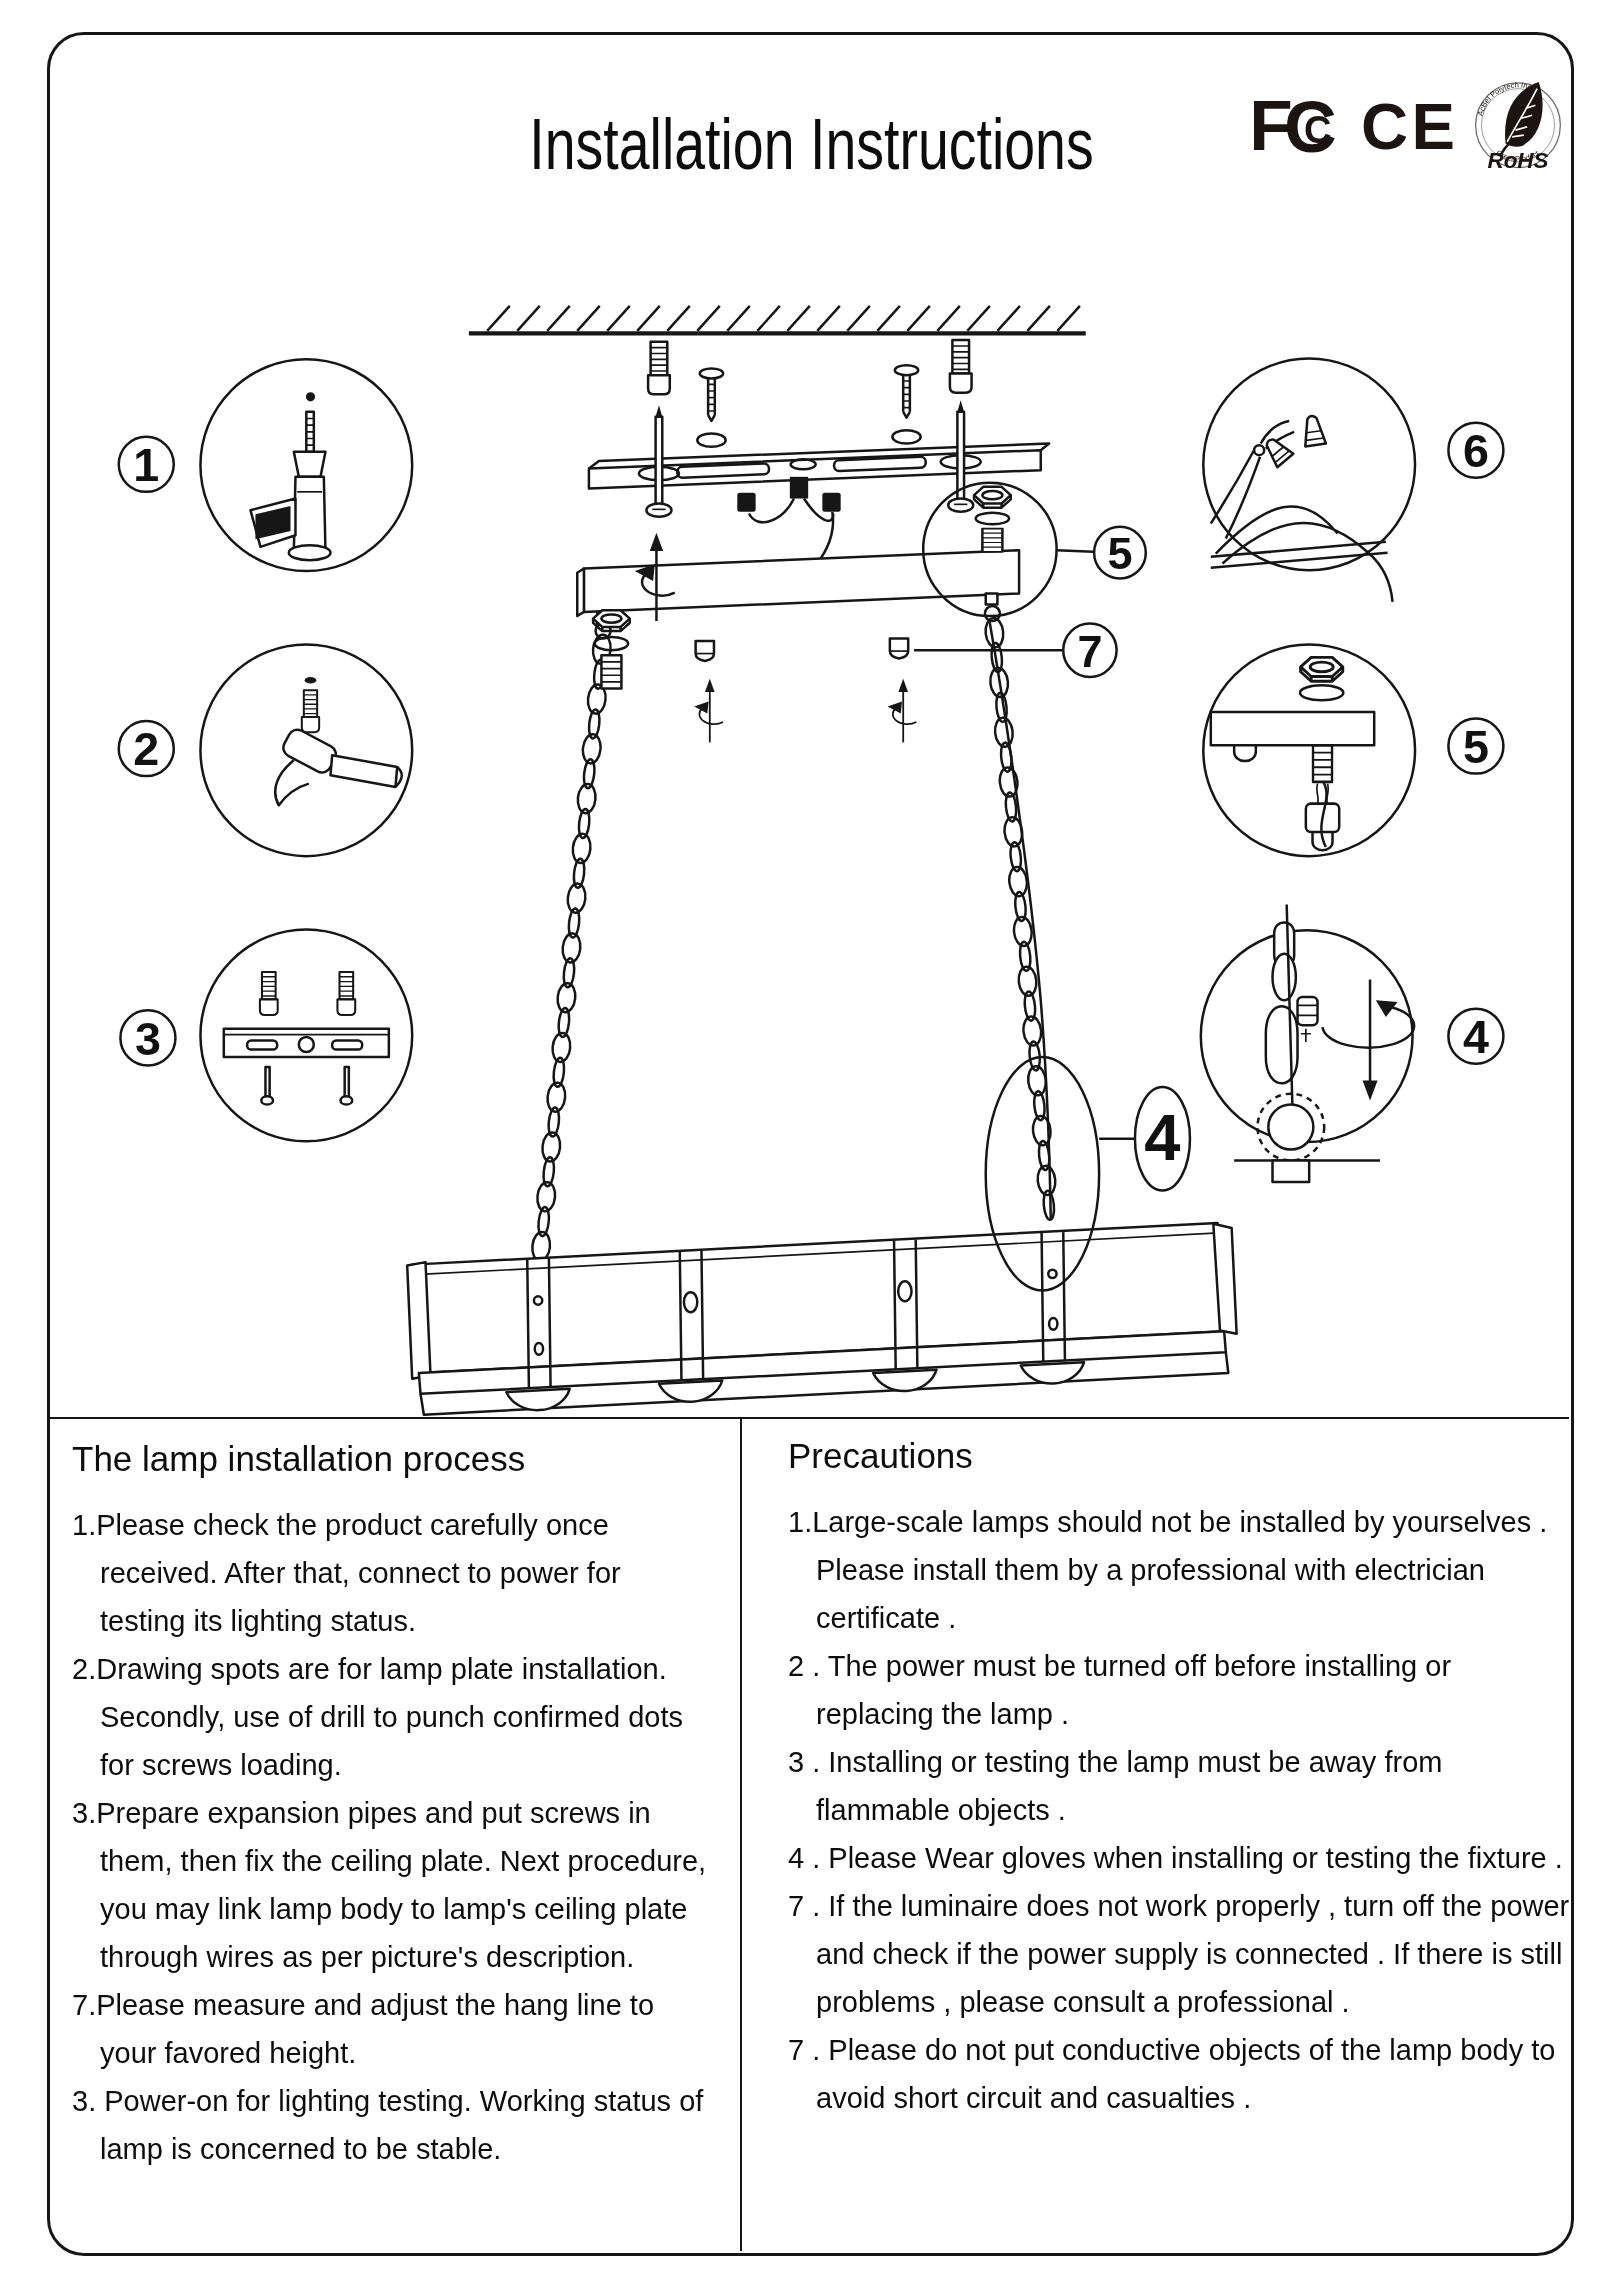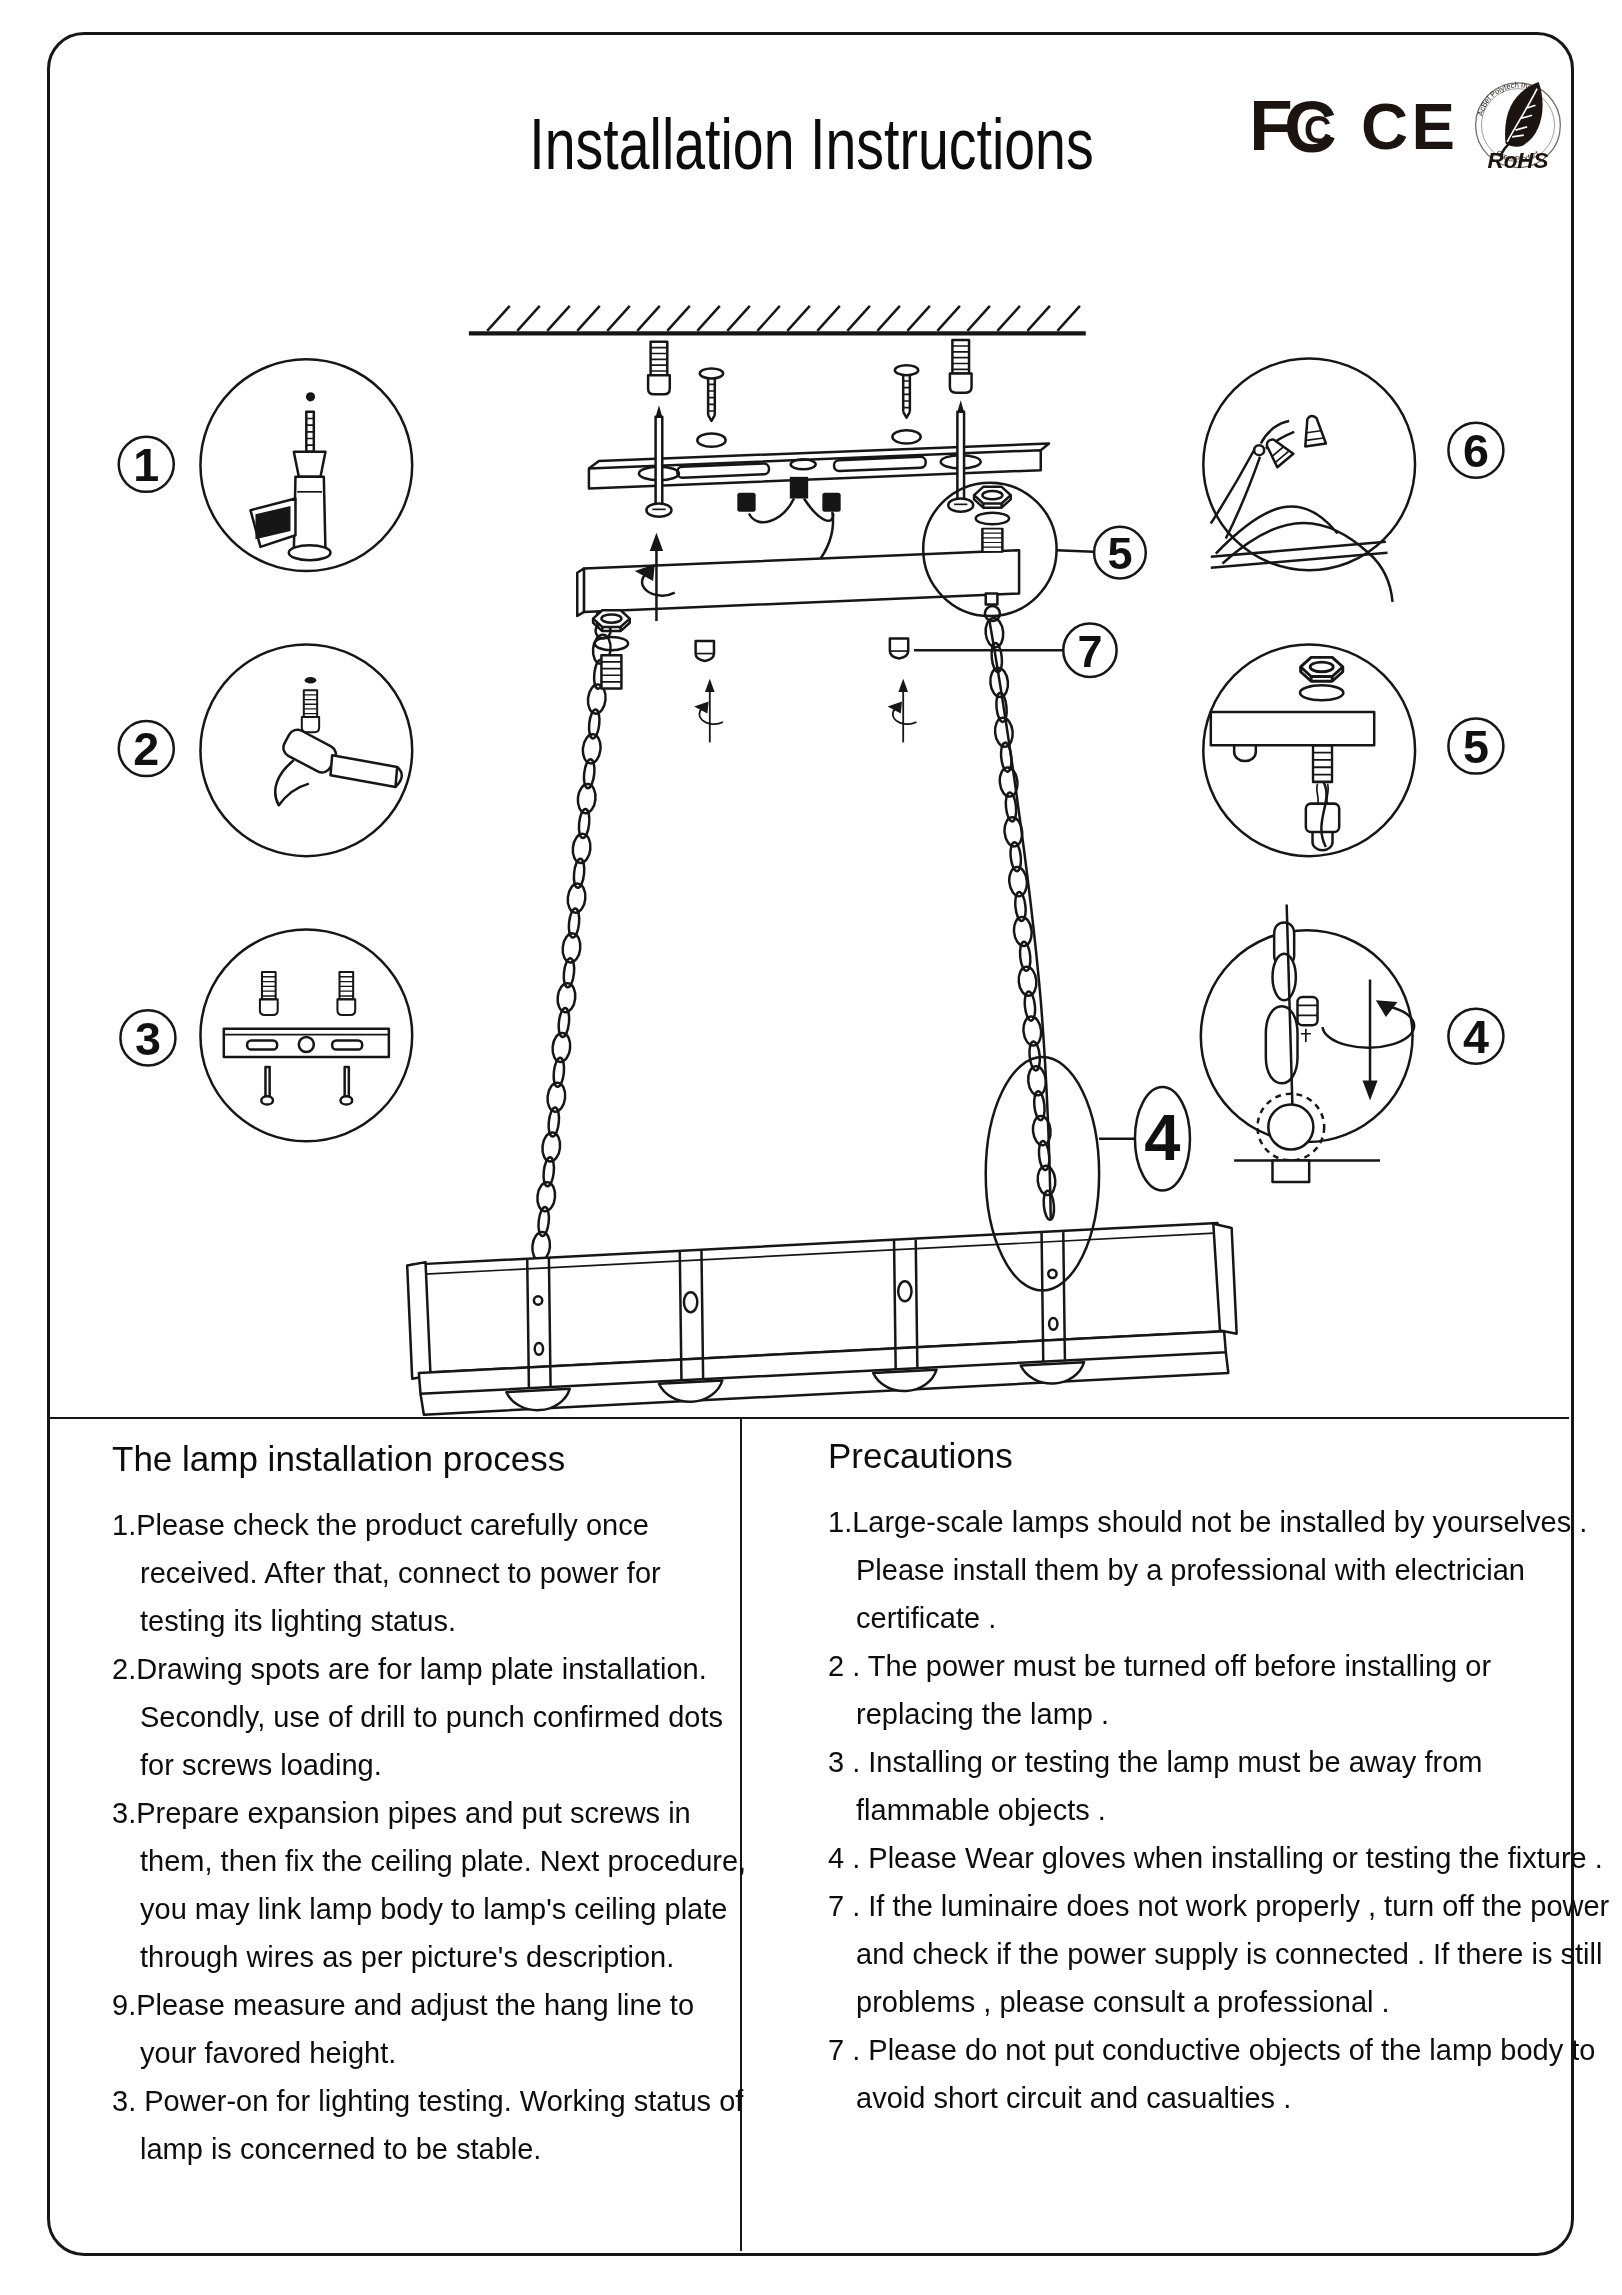--- a/index.html
+++ b/index.html
@@ -8,21 +8,21 @@
   .frame{position:absolute;left:47px;top:32px;width:1521px;height:2218px;
          border:3.3px solid #161616;border-radius:37px;background:#fff;}
   .title{position:absolute;top:102px;left:0;width:1623px;text-align:center;
          font-size:73px;font-weight:400;color:#0d0d0d;transform:scaleX(.76);margin:0;}
   .certs{position:absolute;left:1234px;top:67px;width:334px;height:125px;}
   .certs svg{position:absolute;}
   .divider-h{position:absolute;left:50px;top:1417px;width:1519px;height:0;
              border-top:2.5px solid #161616;}
   .divider-v{position:absolute;left:740px;top:1417px;height:834px;width:0;
              border-left:2.5px solid #161616;}
-  .col{position:absolute;margin-left:40px;}
+  .col{position:absolute;}
   .col h2{font-size:35px;font-weight:400;margin:0 0 22px 0;color:#0d0d0d;}
   .col ol{list-style:none;margin:0;padding:0;font-size:29px;line-height:48px;color:#0d0d0d;}
   .col li{padding-left:28px;text-indent:-28px;}
   .col-left{left:72px;top:1439px;width:642px;}
   .col-right{left:788px;top:1436px;width:784px;}
   svg.diagram{position:absolute;left:0;top:0;width:1623px;height:2295px;pointer-events:none;}
   svg.diagram *{stroke:#161616;fill:none;stroke-width:3;stroke-linejoin:round;}
   svg.diagram .blk{fill:#161616;stroke:none;}
   svg.diagram .wht{fill:#ffffff;}
   svg.diagram .thick{stroke-width:5;}
@@ -403,21 +403,21 @@
 
 <div class="divider-h"></div>
 <div class="divider-v"></div>
 
 <section class="col col-left">
   <h2>The lamp installation process</h2>
   <ol>
       <li>1.Please check the product carefully once received. After that, connect to power for testing its lighting status.</li>
       <li>2.Drawing spots are for lamp plate installation. Secondly, use of drill to punch confirmed dots for screws loading.</li>
       <li>3.Prepare expansion pipes and put screws in them, then fix the ceiling plate. Next procedure, you may link lamp body to lamp's ceiling plate through wires as per picture's description.</li>
-      <li>9.Please measure and adjust the hang line to your favored height.</li>
+      <li>7.Please measure and adjust the hang line to your favored height.</li>
       <li>3. Power-on for lighting testing. Working status of lamp is concerned to be stable.</li>
     </ol>
 </section>
 
 <section class="col col-right">
   <h2>Precautions</h2>
   <ol>
       <li>1.Large-scale lamps should not be installed by yourselves . Please install them by a professional with electrician certificate .</li>
       <li>2 . The power must be turned off before installing or replacing the lamp .</li>
       <li>3 . Installing or testing the lamp must be away from flammable objects .</li>

